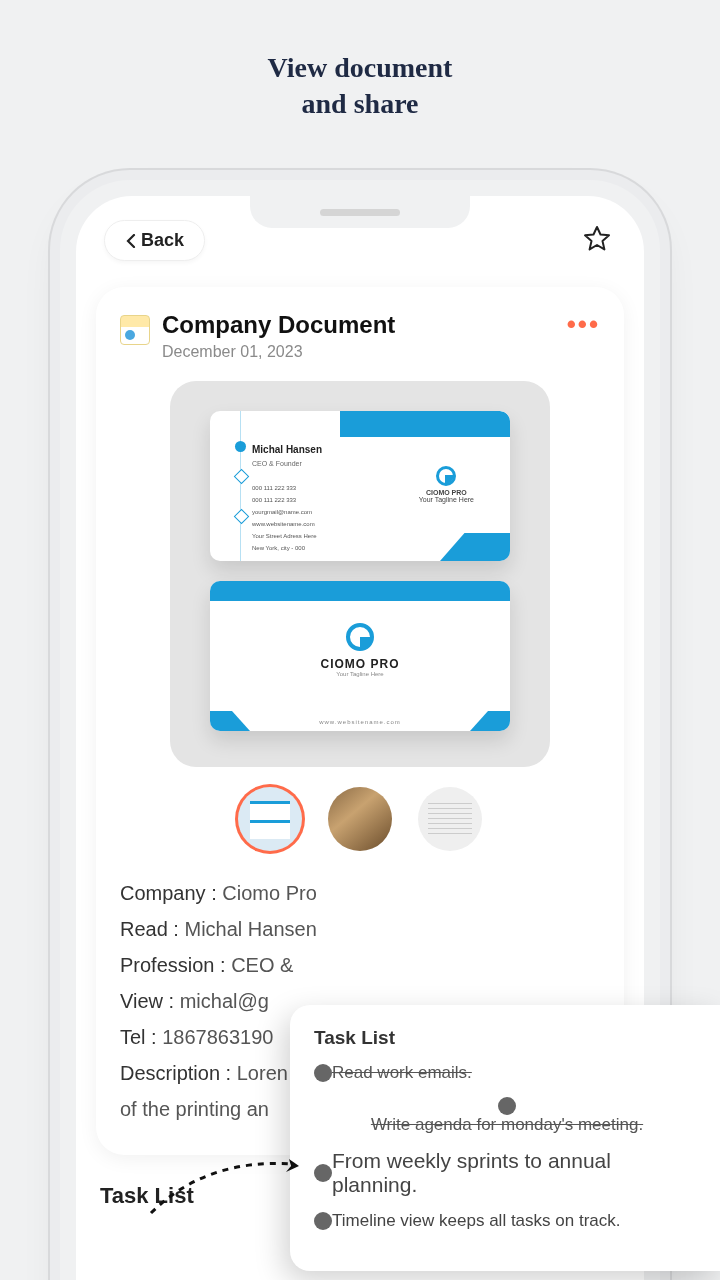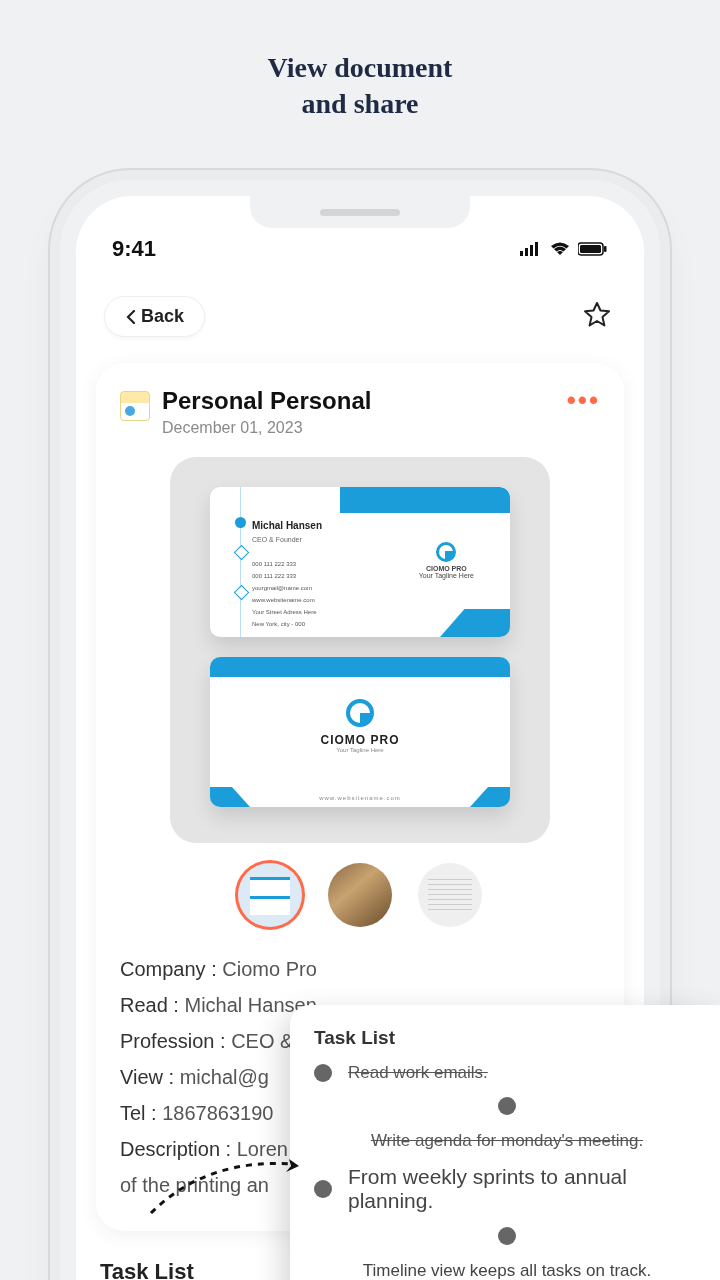--- a/index.html
+++ b/index.html
@@ -62,80 +62,61 @@
 .thumb.t1::before{content:"";position:absolute;left:12px;bottom:12px;right:12px;height:16px;background:#fff;border-top:3px solid #1a9dd9;}
 .thumb.t2 { background:linear-gradient(140deg,#8a6a45 0%,#c8a270 40%,#6a4c2b 100%); }
 .thumb.t3 { background:#efefef; }
 .thumb.t3::after{content:"";position:absolute;left:10px;top:16px;right:10px;bottom:14px;background:repeating-linear-gradient(#ccc,#ccc 1px,transparent 1px,transparent 5px);}
 
 .details { margin-top:24px; font-size:20px; color:#222; line-height:1.8; }
 .details .lbl { color:#333; }
 .details .val { color:#555; }
 
 .section-title { font-size:22px; font-weight:700; color:#222; margin:28px 0 10px 24px; }
-.tl-row { display:flex; align-items:center; gap:16px; margin:8px 0 0 24px; font-size:19px; color:#444; }
+.tl-row { display:flex; align-items:center; gap:0; margin:8px 0 0 24px; font-size:19px; color:#444; }
 .tl-row.done .txt { text-decoration:line-through; color:#555; }
 .bullet { width:18px; height:18px; border-radius:50%; background:#666; flex-shrink:0; }
 
 .overlay-card { position:absolute; right:0; top:1005px; width:430px; background:#fff; border-radius:20px 0 0 20px; padding:22px 20px 26px 24px; box-shadow:-6px 10px 30px rgba(0,0,0,0.18); z-index:50; }
 .arrow { position:absolute; top:1158px; left:146px; z-index:60; }
 </style>
 </head>
 <body>
 
 <div class="page-title">
   <span>View document</span><br>
   <span>and share</span>
 </div>
 
 <div class="phone">
   <div class="phone-inner">
     <div class="notch">
         <div class="notch-pill"></div>
       </div>
 
-    <div class="statusbar">
-      <div class="sb-time">9:41</div>
-      <div class="sb-icons">
-        <svg width="22" height="14">
-            <rect x="0" y="9" width="3" height="5" fill="#111"></rect>
-            <rect x="5" y="6" width="3" height="8" fill="#111"></rect>
-            <rect x="10" y="3" width="3" height="11" fill="#111"></rect>
-            <rect x="15" y="0" width="3" height="14" fill="#111"></rect>
-          </svg>
-        <svg width="20" height="14">
-            <path d="M10 13 L7 10 Q10 8 13 10 Z M4 7 Q10 2 16 7 L13.5 9.5 Q10 6.5 6.5 9.5 Z M1 4 Q10 -3 19 4 L16.5 6.5 Q10 1 3.5 6.5 Z" fill="#111"></path>
-          </svg>
-        <svg width="30" height="14">
-            <rect x="0" y="1" width="25" height="12" rx="3" fill="none" stroke="#111" stroke-width="1.5"></rect>
-            <rect x="2" y="3" width="21" height="8" rx="1.5" fill="#111"></rect>
-            <rect x="26" y="4" width="2.5" height="6" rx="1" fill="#111"></rect>
-          </svg>
-      </div>
-    </div>
 
     <div class="topbar">
       <div class="back-btn">
         <svg width="12" height="14">
             <path d="M9 1 L3 7 L9 13" stroke="#222" stroke-width="2.2" fill="none" stroke-linecap="round"></path>
           </svg>
         <span>Back</span>
       </div>
       <div class="star-btn">
         <svg width="30" height="30">
             <path d="M15 3 L18.5 10.5 L27 11.3 L20.5 17 L22.4 25.4 L15 21 L7.6 25.4 L9.5 17 L3 11.3 L11.5 10.5 Z" fill="none" stroke="#222" stroke-width="2" stroke-linejoin="round"></path>
           </svg>
       </div>
     </div>
 
     <div class="card">
       <div class="card-head">
         <div class="doc-icon"></div>
         <div>
-          <div class="card-title">Personal Personal</div>
+          <div class="card-title">Company Document</div>
           <div class="card-date">December 01, 2023</div>
         </div>
         <div class="more-btn">•••</div>
       </div>
 
       <div class="preview">
         <div class="biz biz-front">
           <div class="strip"></div>
             <div class="corner"></div>
             <div class="vline"></div>
@@ -195,21 +176,21 @@
         <span class="txt" style="font-size:17px">Read work emails.</span>
       </div>
       <div class="tl-row done" style="margin: 14px 0px; flex-direction: column;">
         <div class="bullet"></div>
         <span class="txt" style="font-size:17px">Write agenda for monday's meeting.</span>
       </div>
       <div class="tl-row" style="margin: 14px 0px;">
         <div class="bullet"></div>
         <span class="txt" style="font-size:21px">From weekly sprints to annual planning.</span>
       </div>
-      <div class="tl-row" style="margin: 14px 0px; flex-direction: column;">
+      <div class="tl-row" style="margin: 14px 0px;">
         <div class="bullet"></div>
         <span class="txt" style="font-size:17px">Timeline view keeps all tasks on track.</span>
       </div>
     </div>
 </div>
 
 <svg class="arrow" width="160" height="60">
   <path d="M5 55 Q 60 0 148 6" stroke="#111" stroke-width="3" stroke-dasharray="6 6" fill="none"></path>
   <path d="M148 6 L138 -1 L140 6 L135 12 Z" fill="#111" transform="translate(5,2)"></path>
 </svg>

